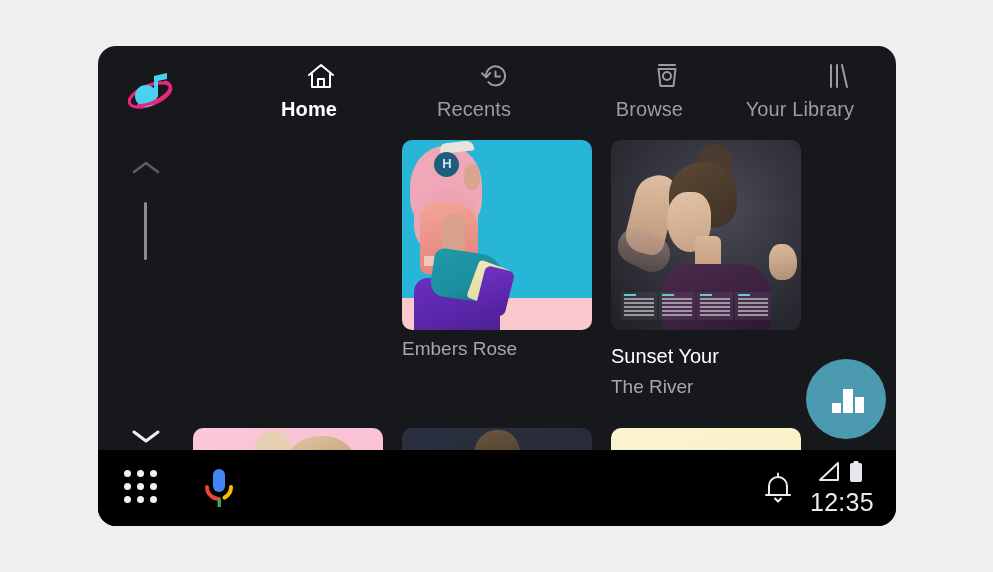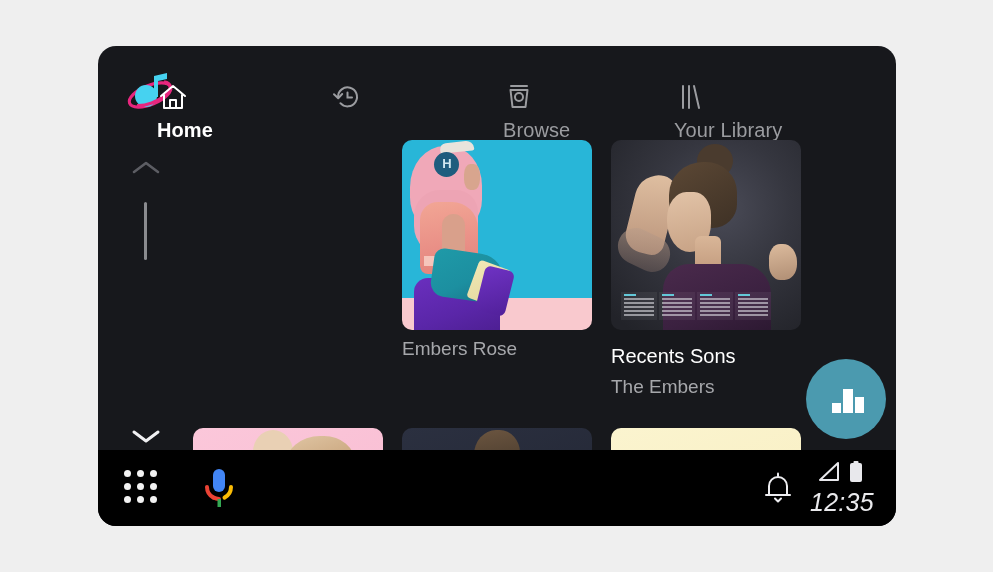--- a/index.html
+++ b/index.html
@@ -35,23 +35,23 @@
   #app-logo {
     position: absolute;
     left: 26px;
     top: 20px;
     width: 52px;
     height: 52px;
   }
 
   .nav-item {
     position: absolute;
-    top: 35px;
+    top: 14px;
     width: 180px;
-    text-align: left;
+    text-align: right;
     cursor: pointer;
   }
   .nav-item .nav-icon {
     display: block;
     height: 32px;
     margin: 0 auto 6px auto;
     line-height: 0;
   }
   .nav-item .nav-label {
     display: block;
@@ -453,21 +453,20 @@
     left: 660px; top: 18px;
     width: 40px; height: 40px;
     cursor: pointer;
   }
   #status-cluster {
     position: absolute;
     right: 22px;
     top: 10px;
     width: 120px;
     text-align: right;
-    font-style: italic;
   }
   #status-icons {
     height: 24px;
     line-height: 0;
     text-align: right;
     padding-right: 2px;
   }
   #status-clock {
     margin-top: 4px;
     font-size: 25px;
@@ -501,20 +500,21 @@
     </div>
 
     <div class="nav-item" id="nav-recents">
       <span class="nav-icon">
         <svg viewBox="0 0 32 32" width="32" height="32">
           <path d="M7 16 A9.5 9.5 0 1 1 9.4 22.2" fill="none" stroke="#9b9ca0" stroke-width="2" stroke-linecap="round"></path>
           <path d="M3 13.2 L7.2 17.2 L11.2 13" fill="none" stroke="#9b9ca0" stroke-width="2" stroke-linecap="round" stroke-linejoin="round"></path>
           <path d="M16.5 11.5 V16.5 H21" fill="none" stroke="#9b9ca0" stroke-width="2" stroke-linecap="round"></path>
         </svg>
       </span>
+      <span class="nav-label">Recents</span>
     </div>
 
     <div class="nav-item" id="nav-library">
       <span class="nav-icon">
         <svg viewBox="0 0 32 32" width="32" height="32">
           <path d="M9 5 V27" stroke="#9b9ca0" stroke-width="2" stroke-linecap="round"></path>
           <path d="M15 5 V27" stroke="#9b9ca0" stroke-width="2" stroke-linecap="round"></path>
           <path d="M20 5 L25 27" stroke="#9b9ca0" stroke-width="2" stroke-linecap="round"></path>
         </svg>
       </span>
@@ -605,22 +605,22 @@
         </div>
         <div class="textblock tb3">
           <i class="hdr"></i>
             <i></i>
             <i></i>
             <i></i>
             <i></i>
             <i></i>
         </div>
       </div>
-      <div class="album-title">Recents Sons</div>
-      <div class="album-artist">The Embers</div>
+      <div class="album-title">Sunset Your</div>
+      <div class="album-artist">The River</div>
     </div>
 
     <div class="album-card col0 row1">
       <div class="album-art art-pink">
         <div class="blob2"></div>
         <div class="blob"></div>
       </div>
     </div>
     <div class="album-card col1 row1">
       <div class="album-art art-navy">

